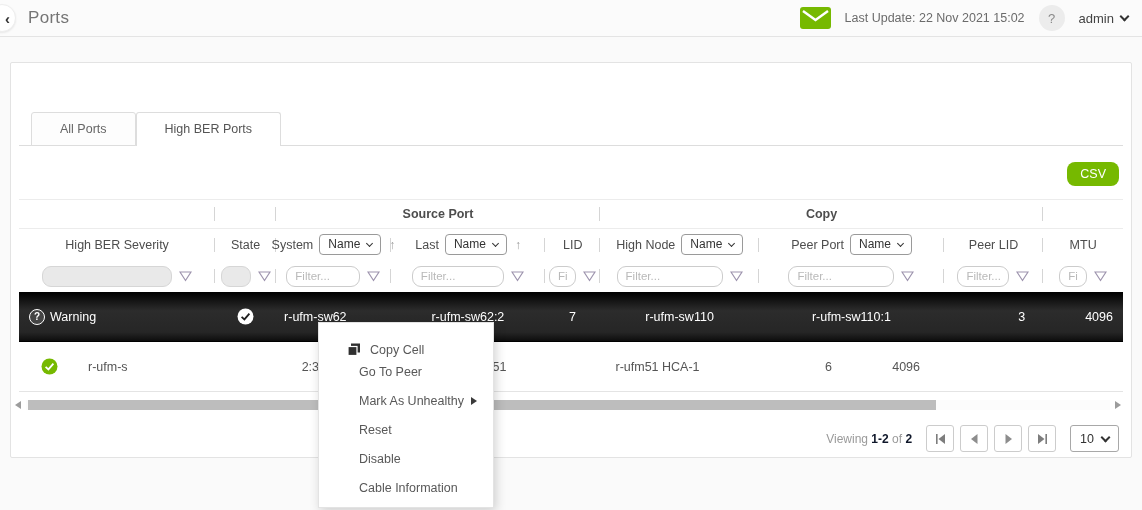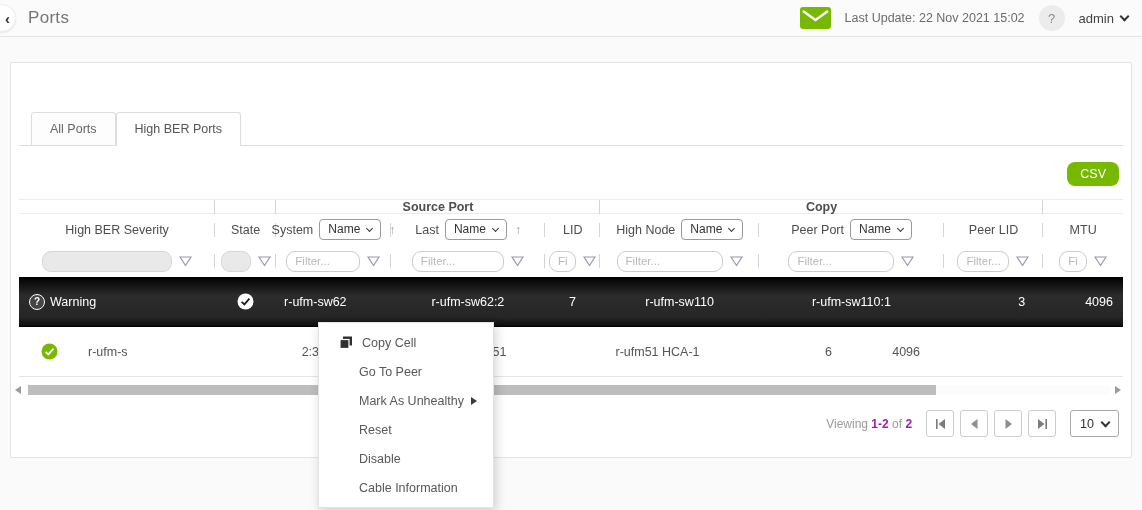--- a/index.html
+++ b/index.html
@@ -41,41 +41,41 @@
   .card {
     position:absolute; left:10px; right:10px; top:62px; height:396px;
     background:#fff; border:1px solid #e3e3e3; border-radius:2px;
     padding:0 8px;
   }
 
   
   .tabs { display:flex; margin-top:49px; padding-left:12px; border-bottom:1px solid #ddd; }
   .tab {
     border:1px solid #ddd; border-bottom:none; border-radius:3px 3px 0 0;
-    padding:9px 18px; font-size:12.5px; color:#666; background:#fff;
+    padding:9px 28px; font-size:12.5px; color:#666; background:#fff;
     margin-bottom:0; cursor:pointer; position:relative;
   }
   .tab.inactive { border-bottom:1px solid #ddd; margin-bottom:-1px; background:#fdfdfd; }
   .tab.active { margin-bottom:-1px; color:#555; }
 
   .csv-row { display:flex; justify-content:flex-end; margin-top:16px; padding-right:4px; }
   .csv-btn {
     background:#76b900; color:#fff; border:none; border-radius:8px;
     padding:5px 13px; font-size:12.5px; cursor:pointer; font-family:inherit;
   }
 
   
   .tbl { margin-top:13px; }
   .trow { display:flex; align-items:center; }
   .hcell { position:relative; display:flex; align-items:center; justify-content:center; color:#4d4d4d; }
   .hcell.sep::after {
     content:''; position:absolute; right:0; top:50%; transform:translateY(-50%);
     width:1px; height:14px; background:#d5d5d5;
   }
-  .group-row { height:15px; border-top:1px solid #ececec; border-bottom:1px solid #ececec; font-weight:bold; color:#4a4a4a; }
+  .group-row { height:30px; border-top:1px solid #ececec; border-bottom:1px solid #ececec; font-weight:bold; color:#4a4a4a; }
   .head-row  { height:31px; }
   .filt-row  { height:32px; }
 
   .c0{width:197px}.c1{width:61px}.c2{width:115px}.c3{width:155px}.c4{width:55px}
   .c5{width:160px}.c6{width:185px}.c7{width:100px}.c8{width:80px}
   .g0{width:197px}.g1{width:61px}.g2{width:325px}.g3{width:445px}.g4{width:80px}
 
   .mini-select {
     display:inline-flex; align-items:center; gap:7px; margin-left:6px;
     border:1px solid #9a9a9a; border-radius:4px; padding:2px 8px 3px 8px;
@@ -118,21 +118,21 @@
   .hscroll { display:flex; align-items:center; margin:7px 2px 0 -4px; height:11px; position:relative; }
   .scroll-arrow { width:0; height:0; border-style:solid; cursor:pointer; }
   .arr-left  { border-width:4px 6px 4px 0; border-color:transparent #9c9c9c transparent transparent; }
   .arr-right { border-width:4px 0 4px 6px; border-color:transparent transparent transparent #9c9c9c; }
   .scroll-track { flex:1; height:10px; margin:0 5px; background:#fcfcfc; position:relative; }
   .scroll-thumb { position:absolute; left:2px; top:0; width:908px; height:10px; background:#bdbdbd; cursor:grab; }
 
   
   .pag-row { display:flex; justify-content:flex-end; align-items:center; gap:6px; margin-top:15px; padding-right:4px; }
   .viewing { color:#9a9a9a; font-size:12px; margin-right:8px; }
-  .viewing b { color:#a21caf; }
+  .viewing b { color:#0f172a; }
   .pg-btn {
     width:28px; height:27px; background:#fff; border:1px solid #ccc; border-radius:3px;
     display:flex; align-items:center; justify-content:center; cursor:pointer;
   }
   .pg-btn svg { display:block; }
   .size-select {
     margin-left:8px; height:27px; border:1px solid #a8a8a8; border-radius:3px;
     display:flex; align-items:center; gap:8px; padding:0 9px; color:#333; font-size:12.5px;
     background:#fff; cursor:pointer;
   }
@@ -141,21 +141,21 @@
   
   .ctx-menu {
     position:absolute; left:318px; top:322px; width:176px; z-index:50;
     background:#fff; border:1px solid #e3e3e3; box-shadow:2px 3px 10px rgba(0,0,0,.18);
     padding:5px 0;
   }
   .ctx-item {
     height:29px; display:flex; align-items:center; padding-left:40px;
     color:#585858; font-size:12.5px; cursor:pointer; position:relative; white-space:nowrap;
   }
-  .ctx-item.with-icon { padding-left:20px; }
+  .ctx-item.with-icon { padding-left:28px;align-items:flex-end; }
   .ctx-item .copy-ico { margin-right:9px; display:flex; }
   .sub-arrow { width:0; height:0; border-style:solid; border-width:4px 0 4px 6px;
                border-color:transparent transparent transparent #3a3a3a; margin-left:7px; }
 </style>
 </head>
 <body>
 
 <div class="page">
 
   <div class="topbar">

